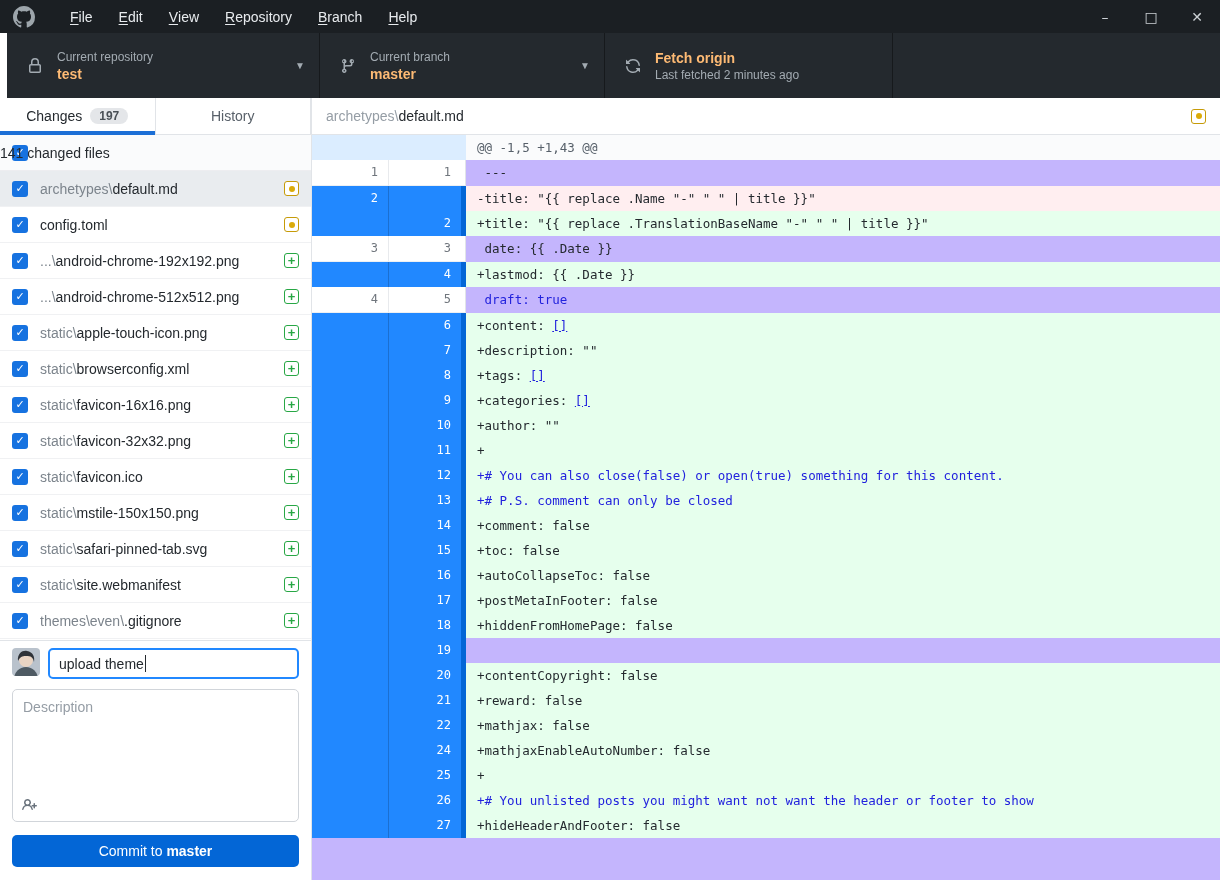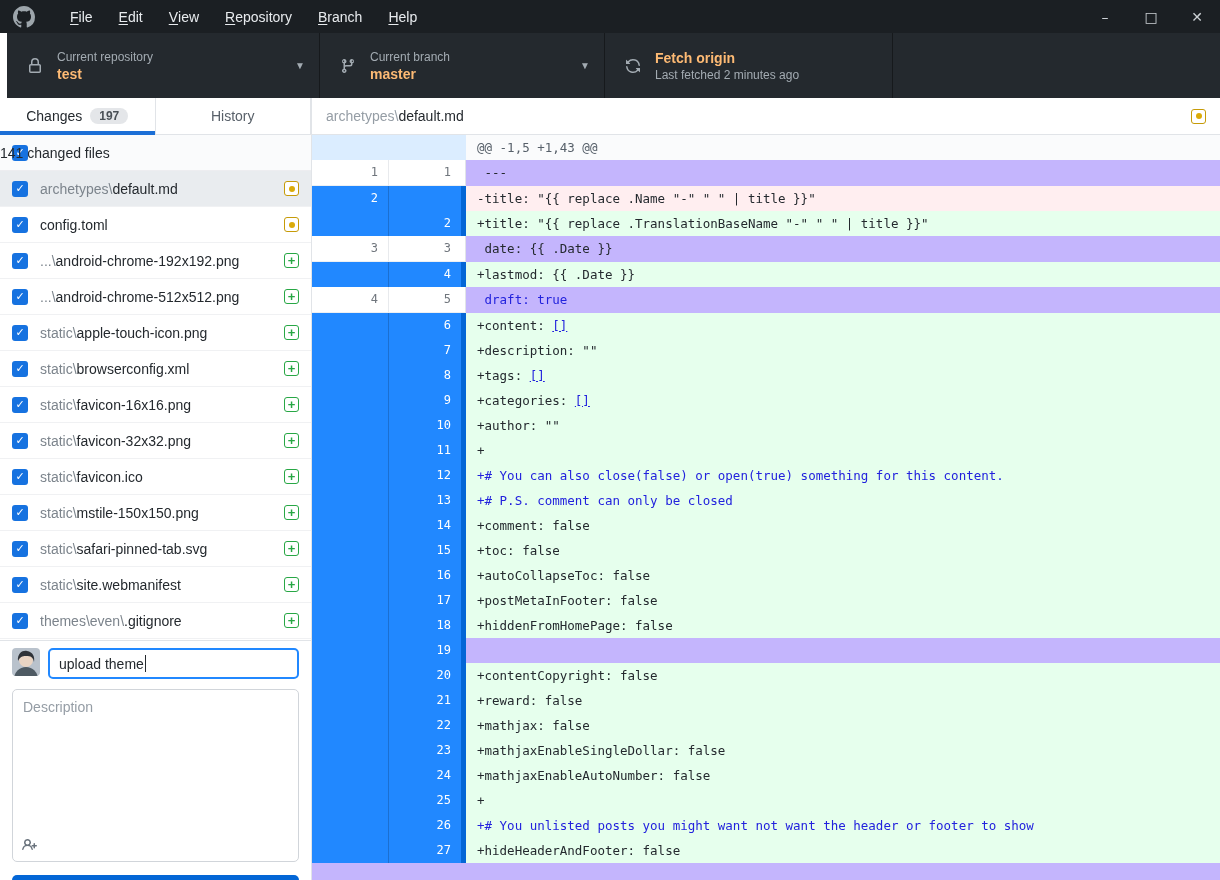--- a/index.html
+++ b/index.html
@@ -73,21 +73,21 @@
   .file-name .dim { color:#7c848c; }
 
   
   .commit-box { position:absolute; left:0; top:640px; width:311px; height:240px; background:#fff;
     border-top:1px solid #e1e4e8; padding:7px 12px; }
   .summary-row { display:flex; }
   .avatar { width:28px; height:28px; border-radius:4px; overflow:hidden; flex:0 0 auto; }
   .summary-input { flex:1; margin-left:8px; height:31px; border:2px solid var(--accent,#2188ff);
     border-radius:5px; display:flex; align-items:center; padding:0 9px; font-size:14px; color:#24292e; background:#fff; }
   .text-caret { display:inline-block; width:1px; height:17px; background:#24292e; margin-left:1px; }
-  .desc-box { margin-top:10px; height:173px; border:1px solid #d1d5da; border-radius:5px;
+  .desc-box { margin-top:10px; height:133px; border:1px solid #d1d5da; border-radius:5px;
     position:relative; padding:9px 10px; font-size:14px; color:#959da5; background:#fff; }
   .coauthor-icon { position:absolute; left:9px; bottom:8px; width:16px; height:16px; fill:#6a737d; }
   .commit-btn { margin-top:13px; width:100%; height:32px; background:var(--commit-button,#0366d6);
     border:none; border-radius:5px; color:#fff; font-size:14px; display:flex; align-items:center;
     justify-content:center; font-family:"Liberation Sans", sans-serif; cursor:default; }
 
   
   .diff { position:absolute; top:135px; left:312px; right:0; bottom:0; overflow:hidden; background:#c4b5fd;
     font-family:"DejaVu Sans Mono", monospace; font-size:12.5px; }
   .drow { display:grid; grid-template-columns:77px 72px 5px 1fr; min-height:25px; }
@@ -421,26 +421,20 @@
         <div class="dtext t-add"><span>+reward: false</span></div>
       </div>
       <div class="drow">
         <div class="gut old sel"></div>
         <div class="gut new sel">22</div>
         <div class="strip sel"></div>
         <div class="dtext t-add"><span>+mathjax: false</span></div>
       </div>
       <div class="drow">
         <div class="gut old sel"></div>
-        <div class="gut new sel">23</div>
-        <div class="strip sel"></div>
-        <div class="dtext t-add"><span>+mathjaxEnableSingleDollar: false</span></div>
-      </div>
-      <div class="drow">
-        <div class="gut old sel"></div>
         <div class="gut new sel">24</div>
         <div class="strip sel"></div>
         <div class="dtext t-add"><span>+mathjaxEnableAutoNumber: false</span></div>
       </div>
       <div class="drow">
         <div class="gut old sel"></div>
         <div class="gut new sel">25</div>
         <div class="strip sel"></div>
         <div class="dtext t-add"><span>+</span></div>
       </div>

